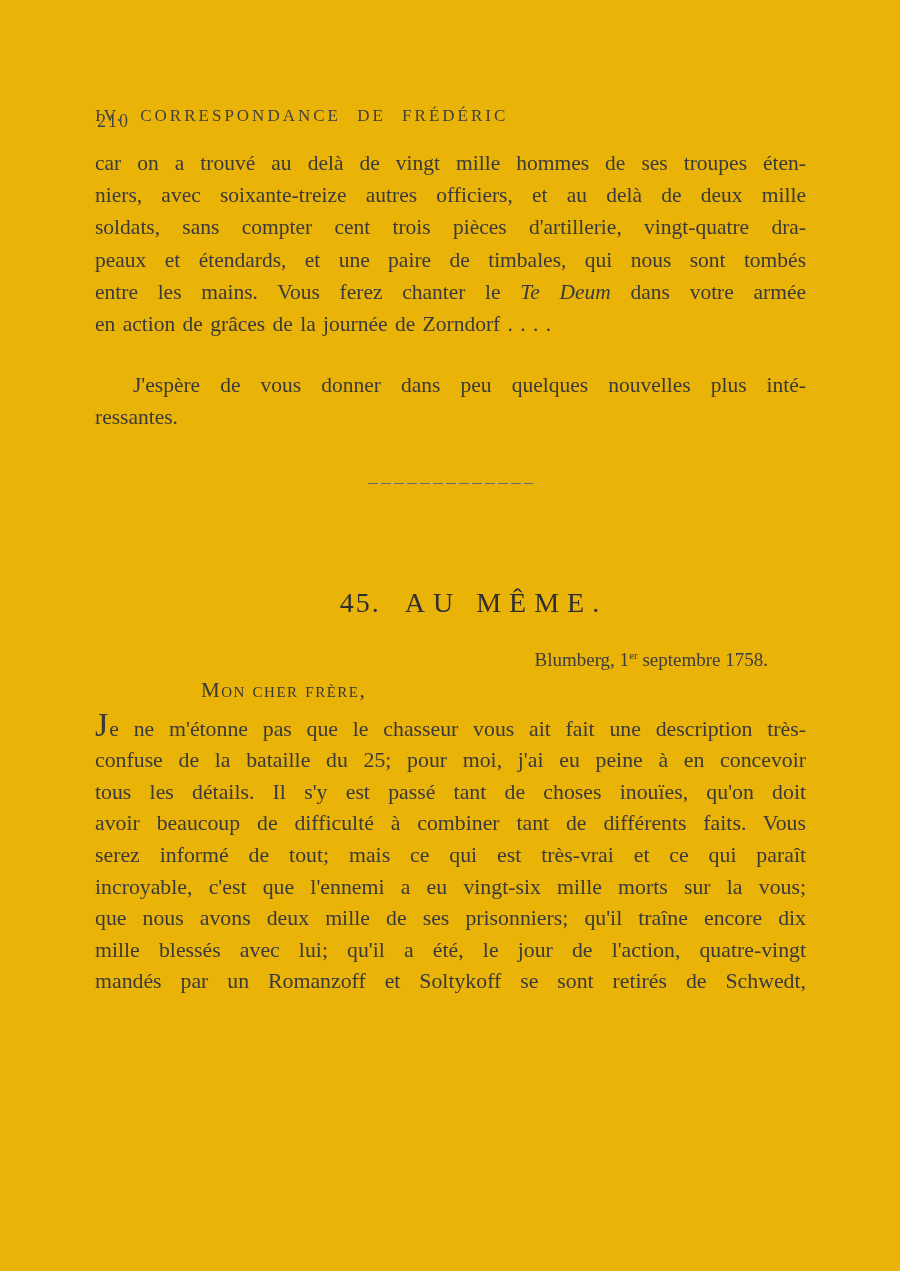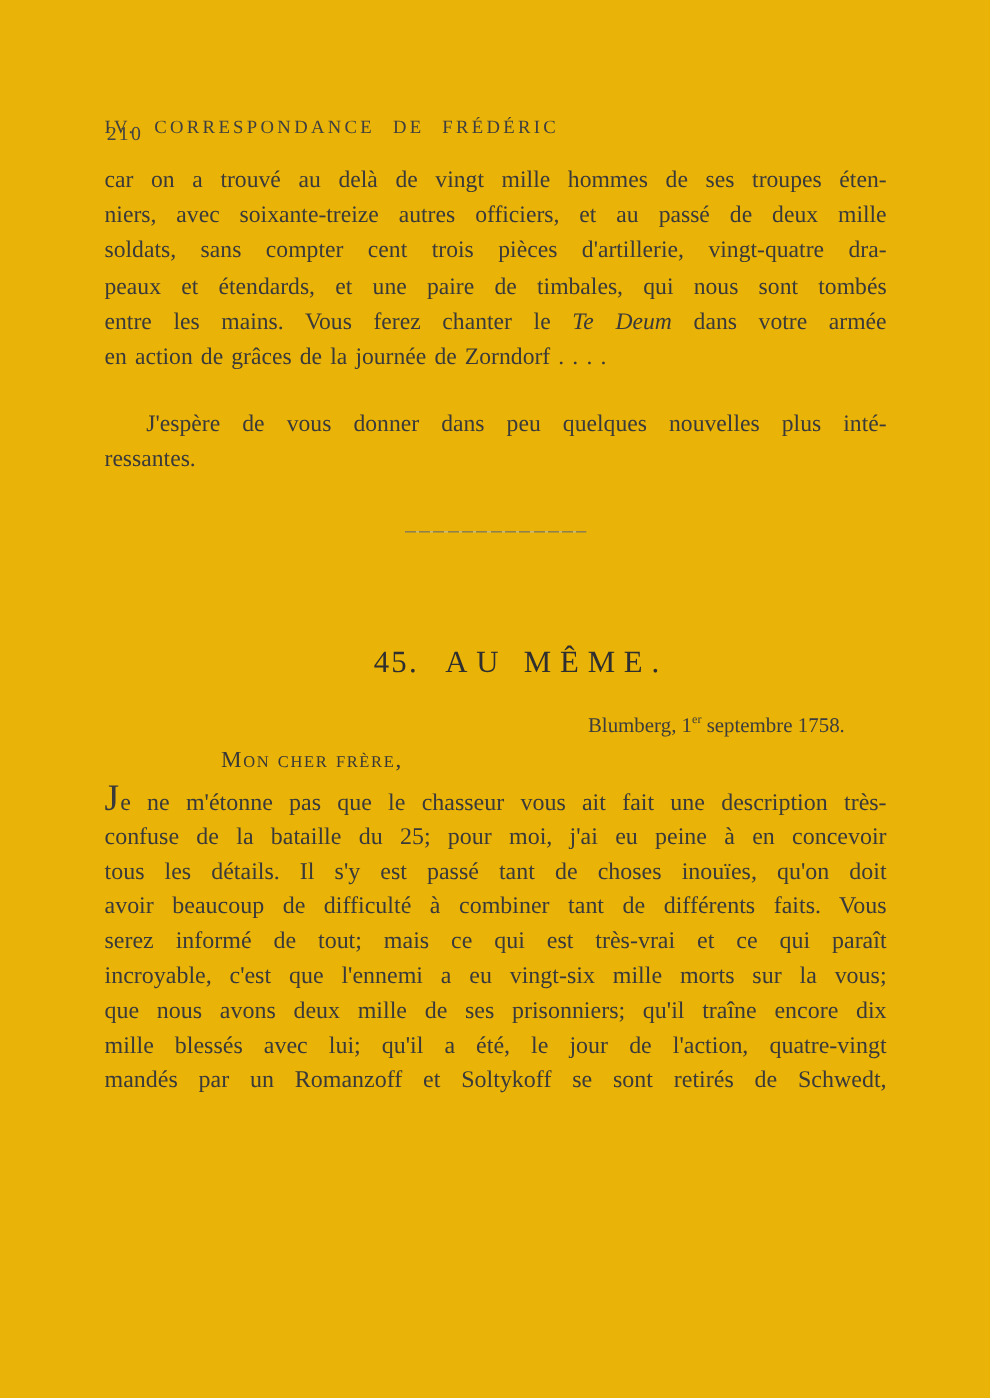--- a/index.html
+++ b/index.html
@@ -131,21 +131,21 @@
 <div class="page">
   <div class="content">
 
     <div class="running-header">
       <span class="page-number">210</span>
       <div class="header-title">IV. CORRESPONDANCE DE FRÉDÉRIC</div>
     </div>
 
     <div class="para1">
       <div class="textline">car on a trouvé au delà de vingt mille hommes de ses troupes éten-</div>
-      <div class="textline">niers, avec soixante-treize autres officiers, et au passé de deux mille</div>
+      <div class="textline">niers, avec soixante-treize autres officiers, et au delà de deux mille</div>
       <div class="textline">soldats, sans compter cent trois pièces d'artillerie, vingt-quatre dra-</div>
       <div class="textline">peaux et étendards, et une paire de timbales, qui nous sont tombés</div>
       <div class="textline"><span>entre les mains. Vous ferez chanter le </span><span class="italic">Te Deum</span><span> dans votre armée</span></div>
       <div class="textline endline">en action de grâces de la journée de Zorndorf . . . .</div>
     </div>
 
     <div class="para2">
       <div class="textline indent-first">J'espère de vous donner dans peu quelques nouvelles plus inté-</div>
       <div class="textline endline">ressantes.</div>
     </div>

